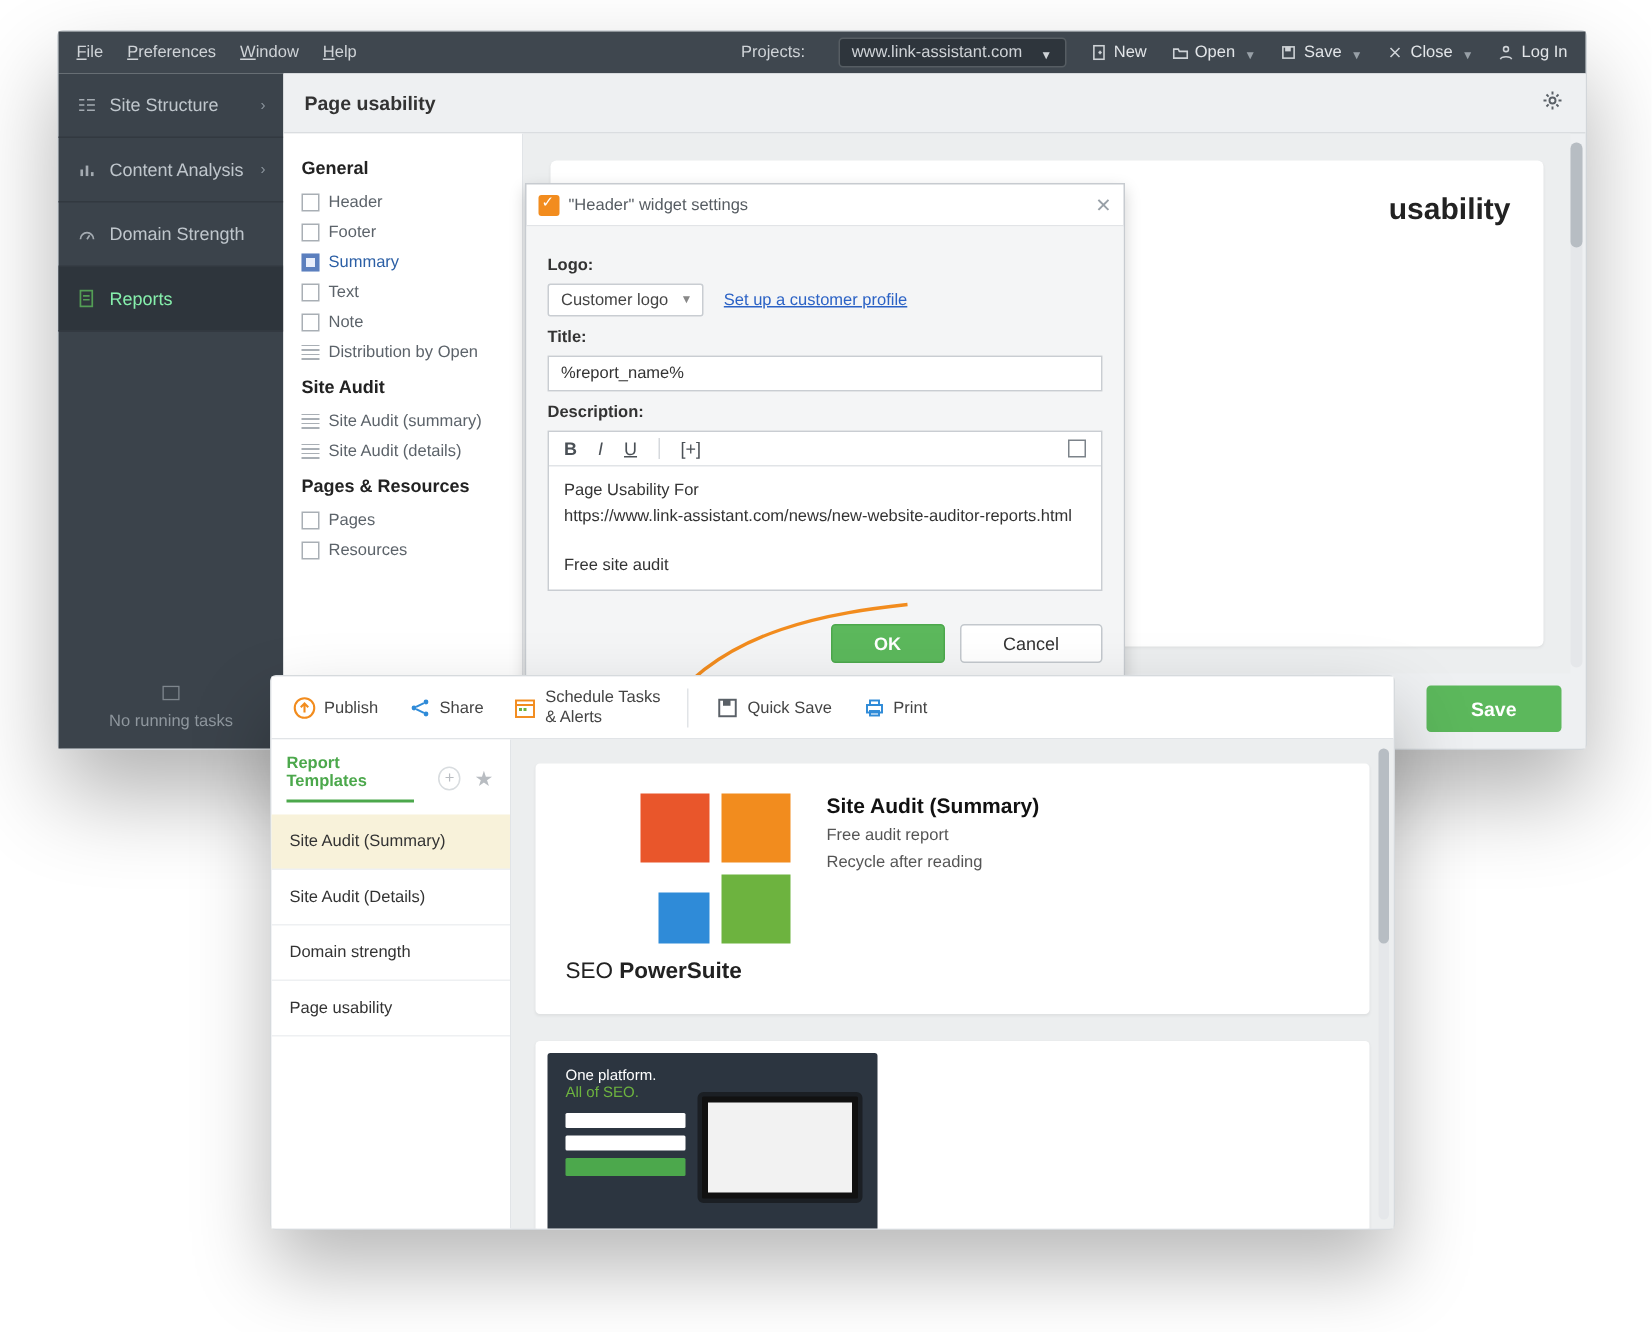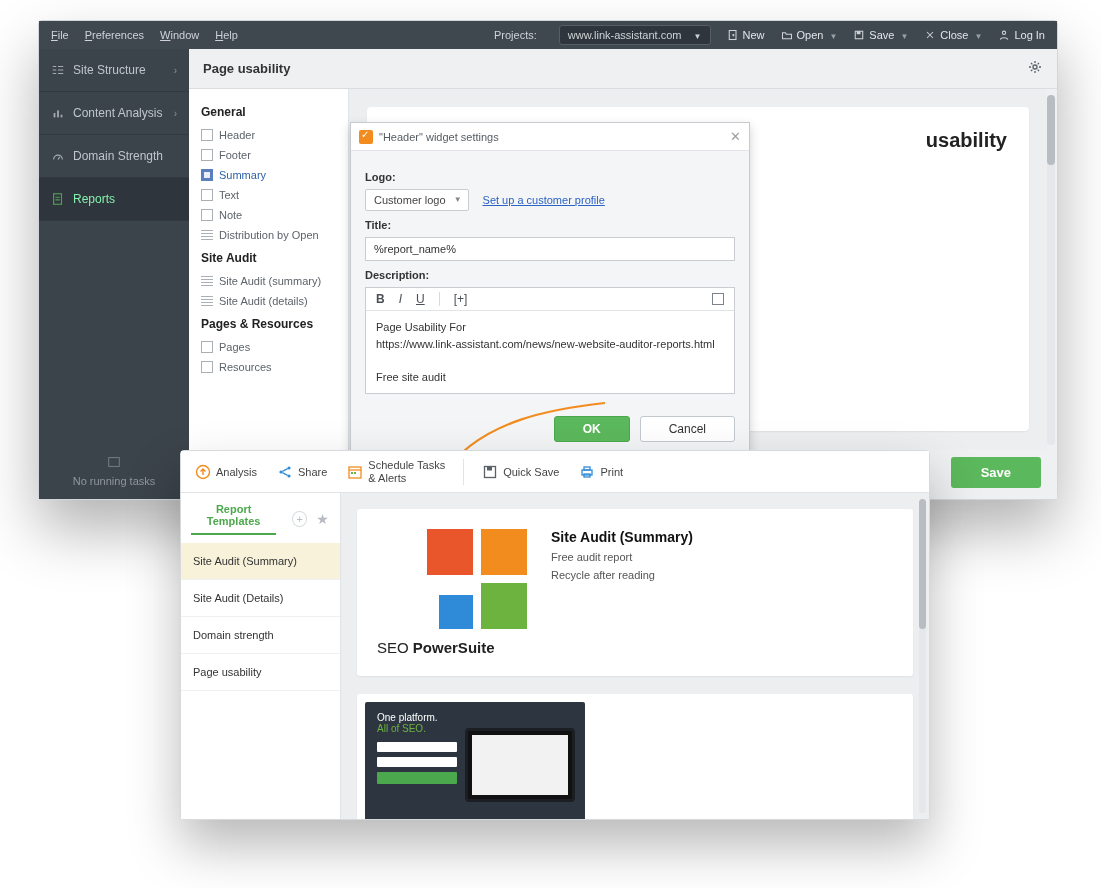--- a/index.html
+++ b/index.html
@@ -124,21 +124,21 @@
 }
 .front .fbar {
   height: 42px; background: #fff; border-bottom: 1px solid #e1e4e7;
   display: flex; align-items: center; padding: 0 8px; gap: 8px;
 }
 .front .fbtn { display: flex; align-items: center; gap: 5px; font-size: 11px; color: #444; padding: 4px 6px; }
 .front .fbtn .fi { width: 16px; height: 16px; }
 .front .fbar .vdiv { width: 1px; height: 26px; background: #e1e4e7; margin: 0 4px; }
 .front .fbody { display: flex; height: calc(100% - 42px); }
 .front .ftabs { width: 160px; background: #fff; border-right: 1px solid #e1e4e7; }
-.front .ftabs .hdr { display: flex; align-items: center; padding: 10px 10px 8px; gap: 8px; text-align: center; }
+.front .ftabs .hdr { display: flex; align-items: center; padding: 10px 10px 8px; gap: 8px; }
 .front .ftabs .hdr .lbl { font-size: 11px; font-weight: bold; color: #4ca84c; border-bottom: 2px solid #4ca84c; padding-bottom: 6px; }
 .front .ftabs .hdr .plus, .front .ftabs .hdr .star { width: 16px; height: 16px; color: #b8bcc1; display: flex; align-items: center; justify-content: center; border: 1px solid #d8dcdf; border-radius: 50%; font-size: 11px; }
 .front .ftabs .hdr .star { border: none; font-size: 14px; }
 .front .ftabs .hdr .grow { flex: 1; }
 .front .ftabs .tab { font-size: 11px; color: #333; padding: 12px 12px; border-bottom: 1px solid #eef0f2; }
 .front .ftabs .tab.sel { background: #f8f2da; }
 .front .preview { flex: 1; background: #eceeef; padding: 16px; overflow: hidden; }
 .front .card { background: #fff; border-radius: 3px; box-shadow: 0 1px 2px rgba(0,0,0,.06); padding: 20px; display: flex; gap: 24px; align-items: flex-start; margin-bottom: 18px; }
 .front .logo { width: 150px; }
 .front .logo .grid { display: grid; grid-template-columns: 46px 46px; grid-template-rows: 46px 46px; gap: 8px; justify-content: flex-end; }
@@ -386,21 +386,21 @@
   <path d="M22 78 l10 -4 l-6 -6 z" fill="#f28c1e"></path>
 </svg>
 
 <div class="front">
   <div class="fbar">
     <div class="fbtn">
       <svg class="fi" viewBox="0 0 16 16">
           <circle cx="8" cy="8" r="6.5" fill="none" stroke="#f28c1e" stroke-width="1.4"></circle>
           <path d="M8 11V5M5.5 7.5L8 5l2.5 2.5" stroke="#f28c1e" stroke-width="1.4" fill="none"></path>
         </svg>
-      <span>Analysis</span>
+      <span>Publish</span>
     </div>
     <div class="fbtn">
       <svg class="fi" viewBox="0 0 16 16">
           <circle cx="4" cy="8" r="1.6" fill="#2f8bd8"></circle>
           <circle cx="12" cy="4" r="1.6" fill="#2f8bd8"></circle>
           <circle cx="12" cy="12" r="1.6" fill="#2f8bd8"></circle>
           <path d="M5.4 7.3l5.2-2.6M5.4 8.7l5.2 2.6" stroke="#2f8bd8" stroke-width="1.3"></path>
         </svg>
       <span>Share</span>
     </div>

